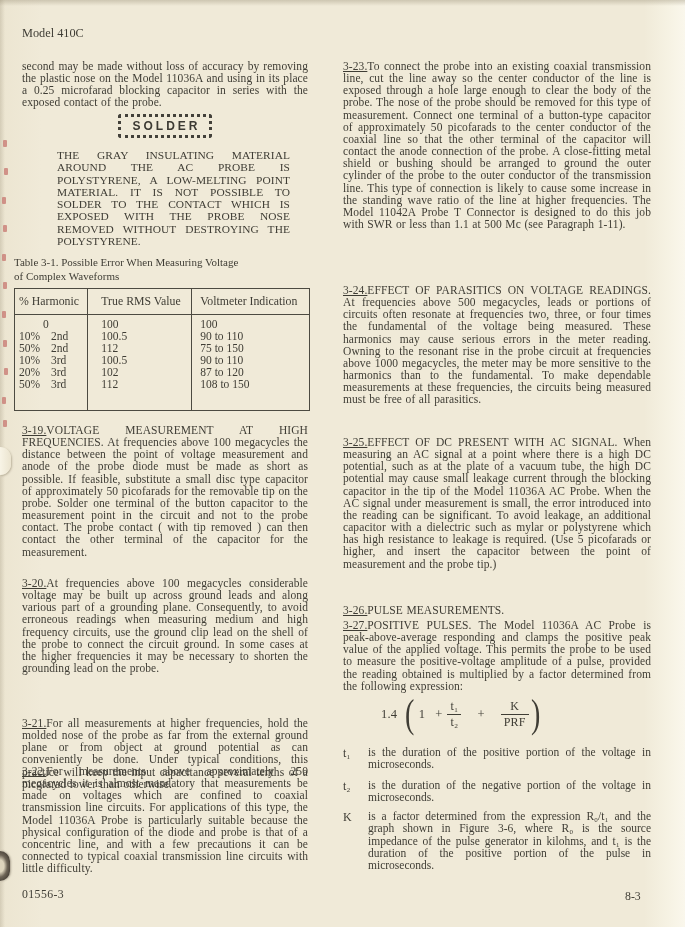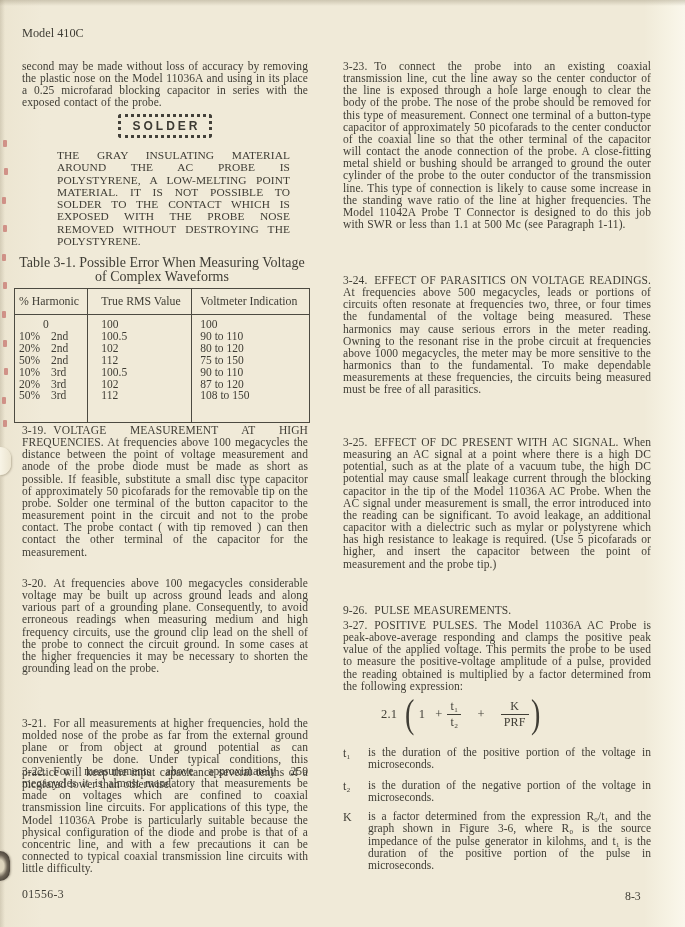--- a/index.html
+++ b/index.html
@@ -11,21 +11,21 @@
   .page{
     position:absolute;left:0;top:0;width:685px;height:927px;
     background:
       linear-gradient(180deg, rgba(150,140,115,.38) 0px, rgba(150,140,115,0) 6px),
       linear-gradient(90deg, rgba(150,140,115,.28) 0px, rgba(150,140,115,0) 5px),
       linear-gradient(90deg, #ece5d1 0%, #f0ead8 6%, #f0ead8 94%, #f6f2e3 97.5%, #faf7ec 100%);
   }
   .blk{position:absolute;margin:0;}
   .jp{text-align:justify;}
   p{font-size:11.5px;line-height:12.15px;letter-spacing:.08px;word-spacing:.6px;}
-  .pnum{margin-right:7px;}
+  .pnum{margin-right:0;text-decoration:underline;}
   .underline{text-underline-offset:2px;}
 
   
   .hdr-left{position:absolute;left:22px;top:26px;font-size:12.3px;}
   .hdr-right{position:absolute;right:23px;top:20px;text-align:right;font-size:12.3px;line-height:14.5px;}
   .hdr-right .sec{padding-right:16px;}
 
   
   .col{position:absolute;top:0;height:927px;}
   .col-left{left:22px;width:286px;}
@@ -34,21 +34,21 @@
   
   .intro{top:60px;width:286px;}
   .caution-wrap{top:114px;left:0;width:100%;text-align:center;}
   .caution-box{
     display:inline-block;border:3px dotted #43413a;border-radius:3px;
     padding:2px 8px 2px 11px;
     font-family:"Liberation Sans","DejaVu Sans",sans-serif;
     font-weight:bold;font-size:12px;letter-spacing:3px;color:#3c3a33;
   }
   .caution-text{top:149px;left:35px;width:233px;font-size:11.4px;line-height:12.3px;}
-  .tcap{top:256px;left:-8px;width:296px;text-align:center;font-size:14px;line-height:13.8px;}
+  .tcap{top:256px;left:-8px;width:296px;text-align:left;font-size:11px;line-height:13.8px;}
 
   .data-table{
     top:288px;left:-8px;width:296px;border-collapse:collapse;
     font-size:11.5px;color:#3f3d35;
   }
   .data-table{border:1.5px solid #4c4a41;}
   .data-table th{
     font-weight:normal;text-align:left;border-bottom:1.5px solid #4c4a41;
     padding:5px 3px 5px 4px;font-size:11.8px;margin-top:25px;
   }
@@ -61,21 +61,21 @@
   .data-table tbody tr:first-child .pct{padding-left:24px;}
   .ord{margin-left:6px;}
 
   .p19{top:424px;width:286px;}
   .p20{top:577px;width:286px;}
   .p21{top:717px;width:286px;}
   .p22{top:765px;width:286px;}
 
   
   .p23{top:60px;width:308px;}
-  .p24{top:274px;width:308px;}
+  .p24{top:284px;width:308px;}
   .p25{top:436px;width:308px;}
   .p26{top:604px;width:308px;}
   .p27{top:619px;width:308px;}
 
   .formula{
     top:699px;left:38px;display:flex;align-items:center;
     font-size:12.5px;letter-spacing:.2px;
   }
   .coef{margin-right:6px;}
   .paren{font-size:40px;font-weight:300;line-height:30px;transform:scaleX(.7);}
@@ -161,25 +161,20 @@
           <td class="c1"><span class="pct">0</span><span class="ord"></span></td>
           <td class="c2">100</td>
           <td class="c3">100</td>
         </tr>
         <tr>
           <td class="c1"><span class="pct">10%</span><span class="ord">2nd</span></td>
           <td class="c2">100.5</td>
           <td class="c3">90 to 110</td>
         </tr>
         <tr>
-          <td class="c1"><span class="pct">20%</span><span class="ord">2nd</span></td>
-          <td class="c2">102</td>
-          <td class="c3">80 to 120</td>
-        </tr>
-        <tr>
           <td class="c1"><span class="pct">50%</span><span class="ord">2nd</span></td>
           <td class="c2">112</td>
           <td class="c3">75 to 150</td>
         </tr>
         <tr>
           <td class="c1"><span class="pct">10%</span><span class="ord">3rd</span></td>
           <td class="c2">100.5</td>
           <td class="c3">90 to 110</td>
         </tr>
         <tr>
@@ -198,25 +193,25 @@
     <p class="blk p19 jp"><span class="pnum">3-19.</span><span>VOLTAGE MEASUREMENT AT HIGH FREQUENCIES.  At frequencies above 100 megacycles the distance between the point of voltage measurement and anode of the probe diode must be made as short as possible. If feasible, substitute a small disc type capacitor of approximately 50 picofarads for the removable tip on the probe. Solder one terminal of the button capacitor to the measurement point in the circuit and not to the probe contact. The probe contact ( with tip removed ) can then contact the other terminal of the capacitor for the measurement.</span></p>
     <p class="blk p20 jp"><span class="pnum">3-20.</span><span>At frequencies above 100 megacycles considerable voltage may be built up across ground leads and along various part of a grounding plane. Consequently, to avoid erroneous readings when measuring medium and high frequency circuits, use the ground clip lead on the shell of the probe to connect the circuit ground. In some cases at the higher frequencies it may be necessary to shorten the grounding lead on the probe.</span></p>
     <p class="blk p21 jp"><span class="pnum">3-21.</span><span>For all measurements at higher frequencies, hold the molded nose of the probe as far from the external ground plane or from object at ground potential as can conveniently be done. Under typical conditions, this practice will keep the input capacitance several tenths of a picofarad lower than otherwise.</span></p>
     <p class="blk p22 jp"><span class="pnum">3-22.</span><span>For measurements above approximately 250 megacycles it is almost mandatory that measurements be made on voltages which are confined to coaxial transmission line circuits. For applications of this type, the Model 11036A Probe is particularly suitable because the physical configuration of the diode and probe is that of a concentric line, and with a few precautions it can be connected to typical coaxial transmission line circuits with little difficulty.</span></p>
   </div>
 
   <div class="col col-right">
     <p class="blk p23 jp"><span class="pnum">3-23.</span><span>To connect the probe into an existing coaxial transmission line, cut the line away so the center conductor of the line is exposed through a hole large enough to clear the body of the probe. The nose of the probe should be removed for this type of measurement. Connect one terminal of a button-type capacitor of approximately 50 picofarads to the center conductor of the coaxial line so that the other terminal of the capacitor will contact the anode connection of the probe. A close-fitting metal shield or bushing should be arranged to ground the outer cylinder of the probe to the outer conductor of the transmission line. This type of connection is likely to cause some increase in the standing wave ratio of the line at higher frequencies. The Model 11042A Probe T Connector is designed to do this job with SWR or less than 1.1 at 500 Mc (see Paragraph 1-11).</span></p>
     <p class="blk p24 jp"><span class="pnum">3-24.</span><span>EFFECT OF PARASITICS ON VOLTAGE READINGS.  At frequencies above 500 megacycles, leads or portions of circuits often resonate at frequencies two, three, or four times the fundamental of the voltage being measured. These harmonics may cause serious errors in the meter reading. Owning to the resonant rise in the probe circuit at frequencies above 1000 megacycles, the meter may be more sensitive to the harmonics than to the fundamental. To make dependable measurements at these frequencies, the circuits being measured must be free of all parasitics.</span></p>
     <p class="blk p25 jp"><span class="pnum">3-25.</span><span>EFFECT OF DC PRESENT WITH AC SIGNAL. When measuring an AC signal at a point where there is a high DC potential, such as at the plate of a vacuum tube, the high DC potential may cause small leakage current through the blocking capacitor in the tip of the Model 11036A AC Probe. When the AC signal under measurement is small, the error introduced into the reading can be significant. To avoid leakage, an additional capacitor with a dielectric such as mylar or polystyrene which has high resistance to leakage is required. (Use 5 picofarads or higher, and insert the capacitor between the point of measurement and the probe tip.)</span></p>
-    <p class="blk p26"><span class="pnum">9-26.</span><span class="underline">PULSE MEASUREMENTS.</span></p>
+    <p class="blk p26"><span class="pnum">3-26.</span><span class="underline">PULSE MEASUREMENTS.</span></p>
     <p class="blk p27 jp"><span class="pnum">3-27.</span><span>POSITIVE PULSES. The Model 11036A AC Probe is peak-above-average responding and clamps the positive peak value of the applied voltage. This permits the probe to be used to measure the positive-voltage amplitude of a pulse, provided the reading obtained is multiplied by a factor determined from the following expression:</span></p>
 
     <div class="blk formula">
-      <span class="coef">2.1</span>
+      <span class="coef">1.4</span>
       <span class="paren">(</span>
       <span class="fterm">1</span>
       <span class="fplus">+</span>
       <span class="frac">
         <span class="num">t₁</span>
         <span class="den">t₂</span>
       </span>
       <span class="fplus wide">+</span>
       <span class="frac">
         <span class="num">K</span>

